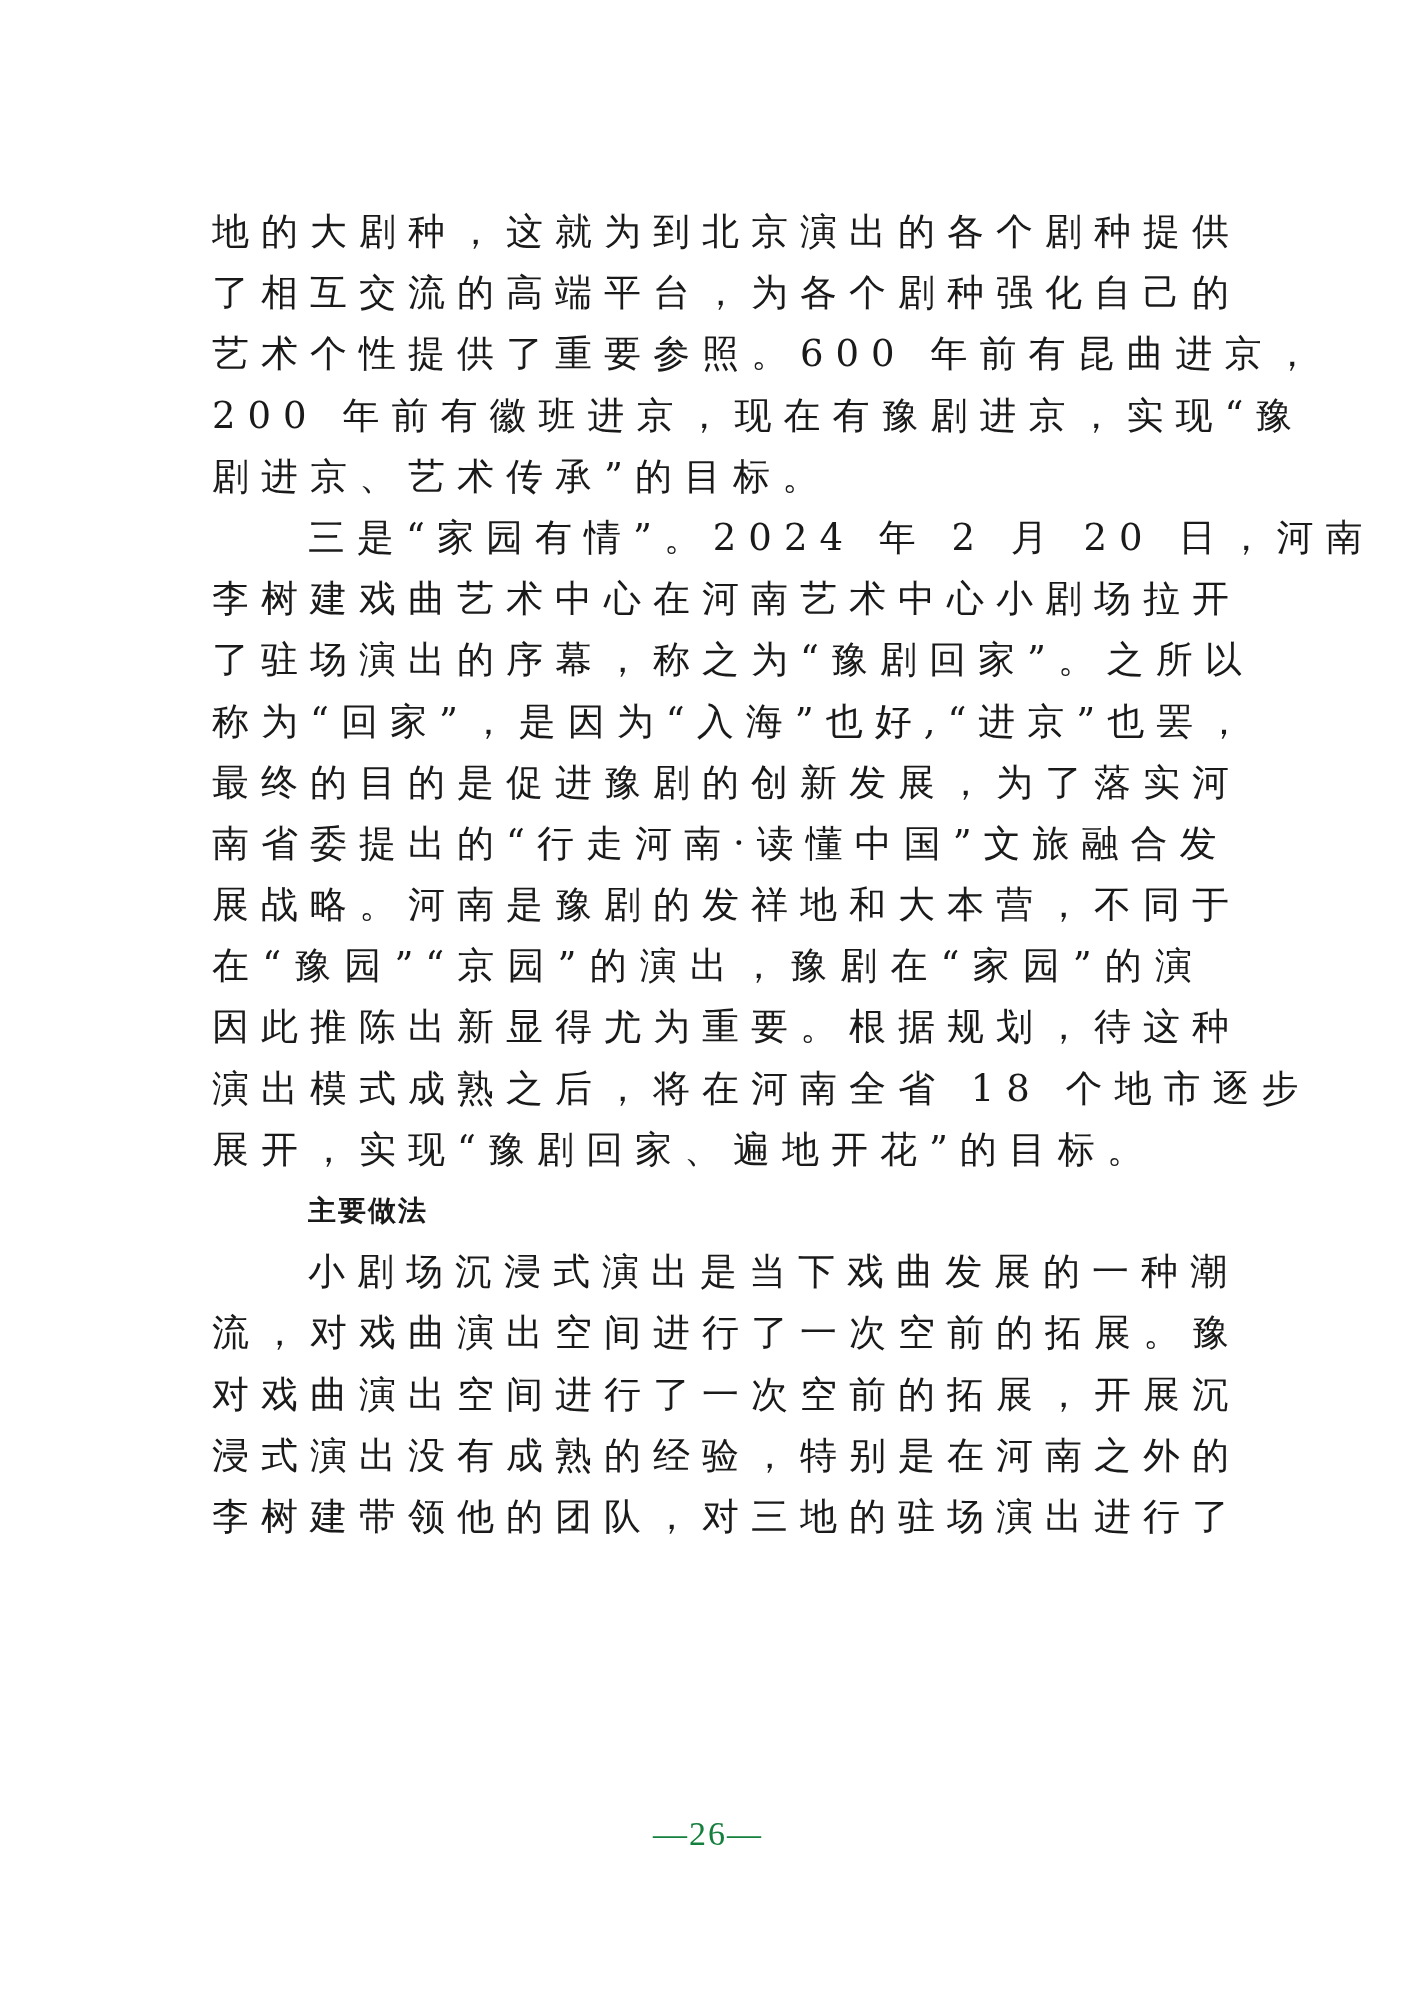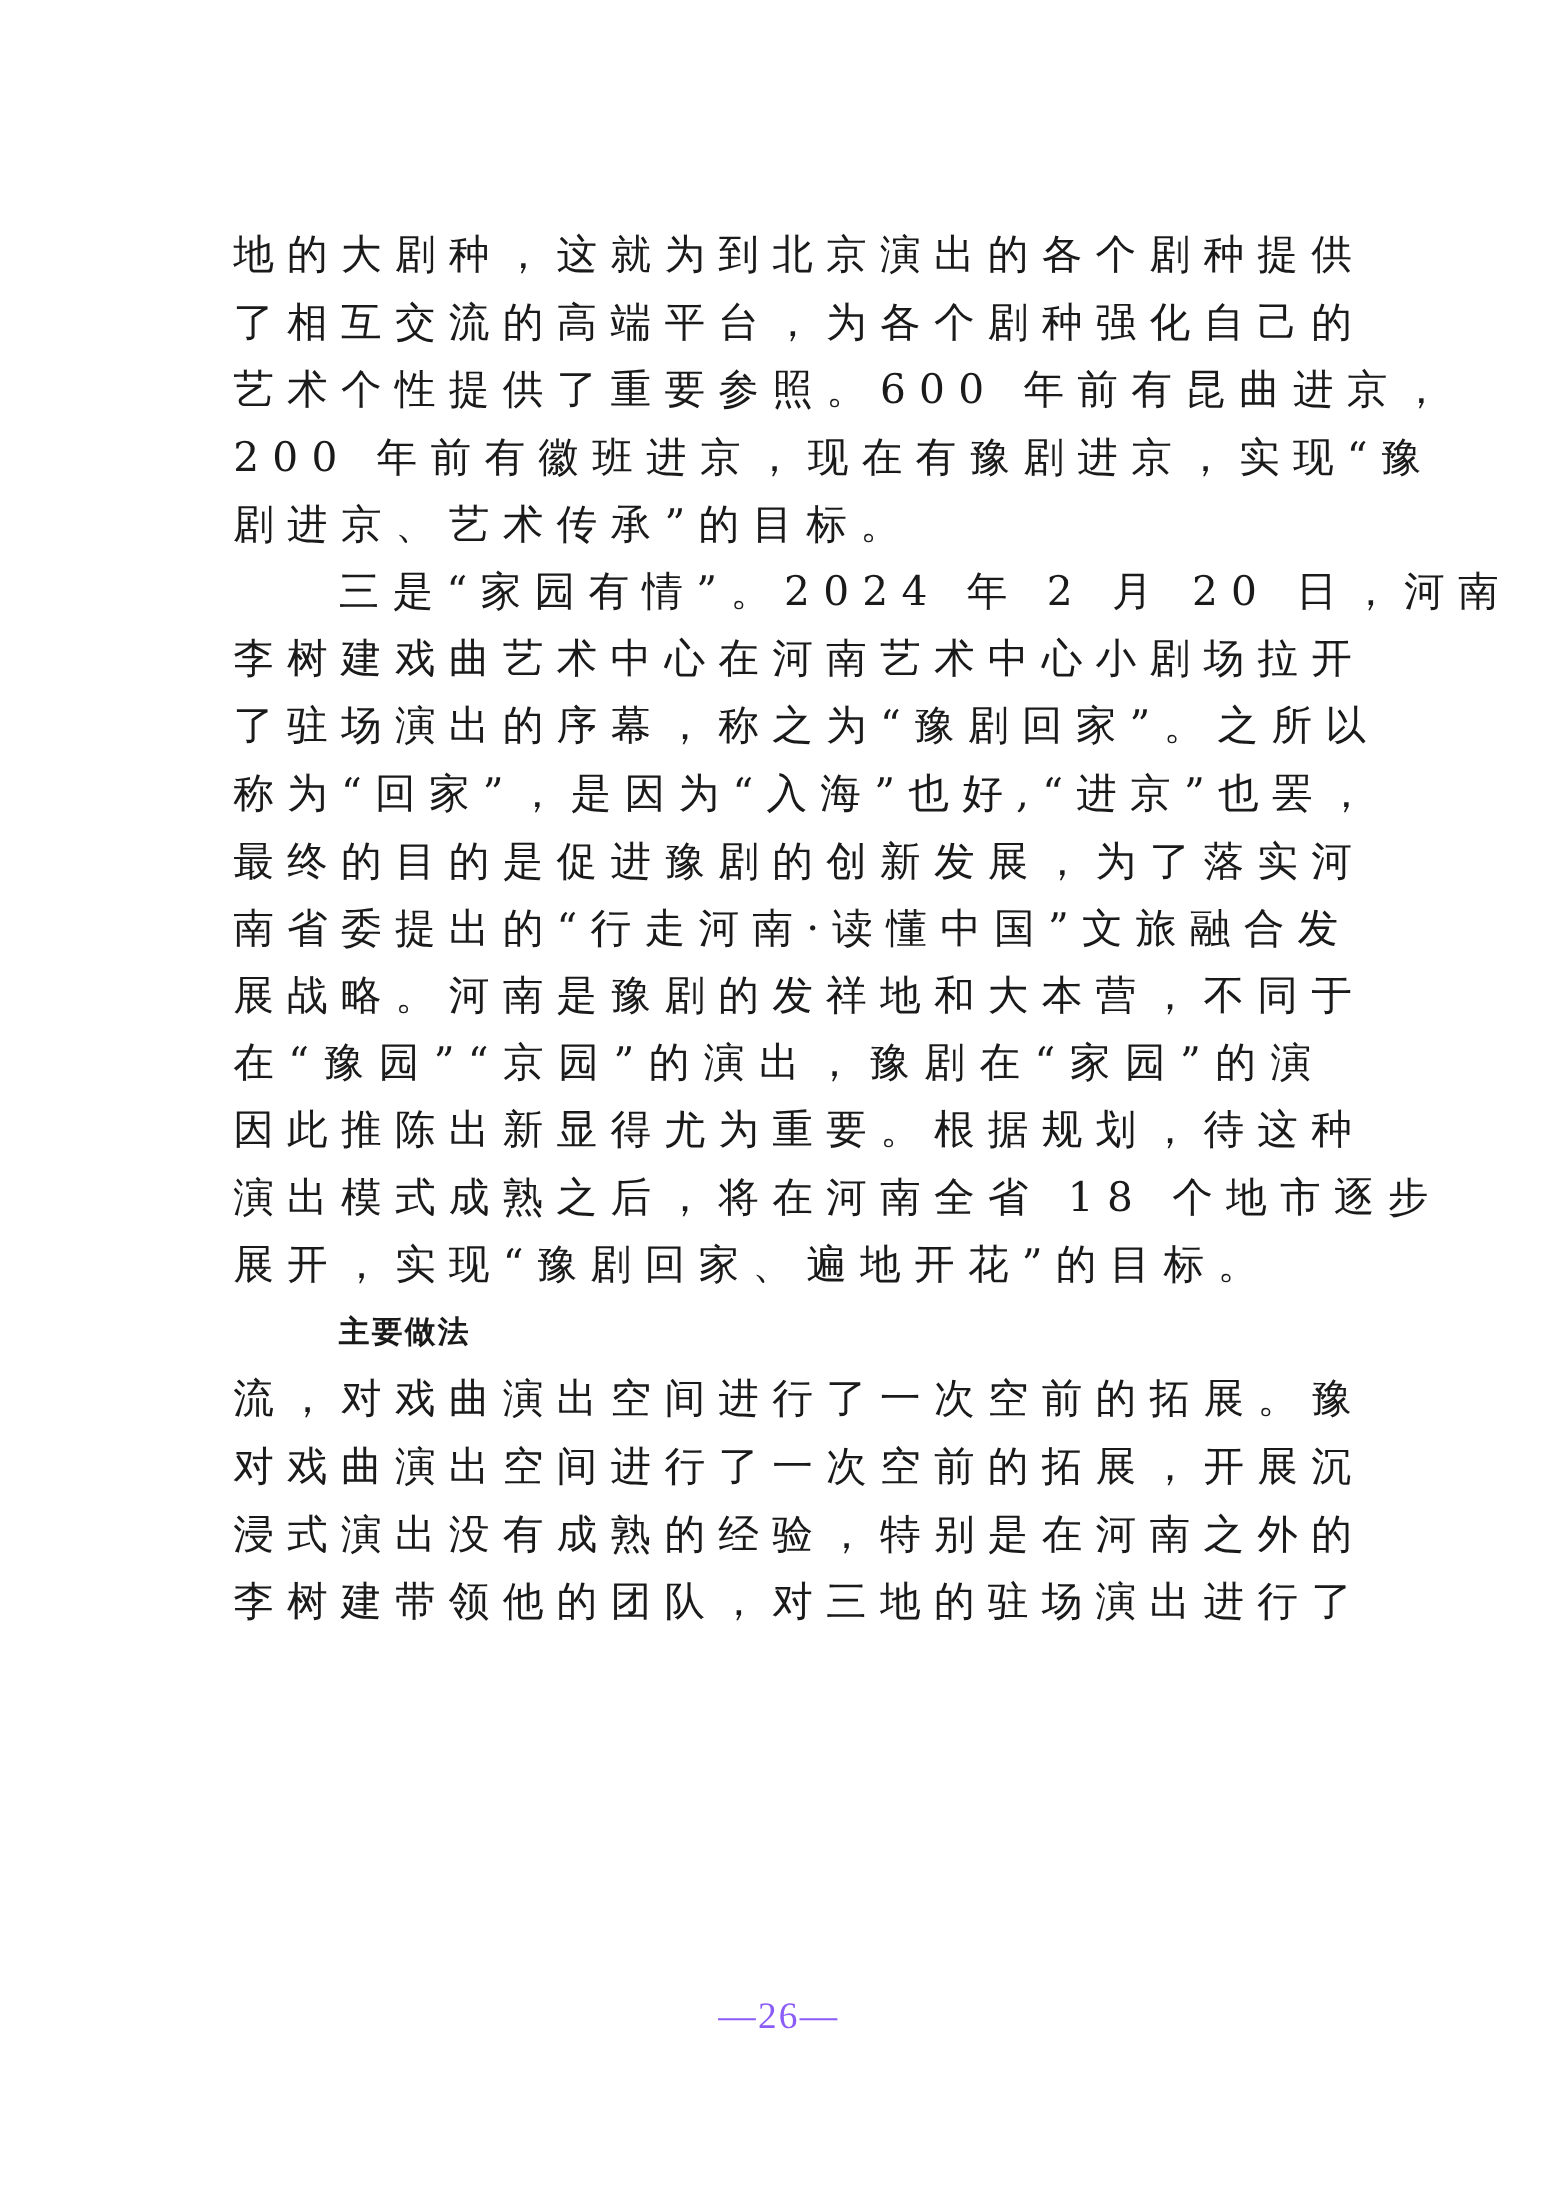--- a/index.html
+++ b/index.html
@@ -49,21 +49,21 @@
     white-space: nowrap;
   }
   .page-number {
     position: absolute;
     left: 0;
     width: 1416px;
     top: 1815px;
     text-align: center;
     font-family: "Liberation Serif", "DejaVu Serif", serif;
     font-size: 34px;
-    color: #8b5cf6;
+    color: #15803d;
     letter-spacing: 2px;
   }
 </style>
 </head>
 <body>
 
 <div class="page">
 
   <div>
     <span class="line">地的大剧种，这就为到北京演出的各个剧种提供</span>
@@ -83,20 +83,21 @@
     <span class="line">展战略。河南是豫剧的发祥地和大本营，不同于</span>
     <span class="line">在“豫园”“京园”的演出，豫剧在“家园”的演</span>
     <span class="line">因此推陈出新显得尤为重要。根据规划，待这种</span>
     <span class="line">演出模式成熟之后，将在河南全省 18 个地市逐步</span>
     <span class="line last">展开，实现“豫剧回家、遍地开花”的目标。</span>
   </div>
 
   <div class="heading">主要做法</div>
 
   <div>
+    <span class="line indent">小剧场沉浸式演出是当下戏曲发展的一种潮</span>
     <span class="line">流，对戏曲演出空间进行了一次空前的拓展。豫</span>
     <span class="line">对戏曲演出空间进行了一次空前的拓展，开展沉</span>
     <span class="line">浸式演出没有成熟的经验，特别是在河南之外的</span>
     <span class="line">李树建带领他的团队，对三地的驻场演出进行了</span>
   </div>
 
 </div>
 
 <div class="page-number">—26—</div>
 

